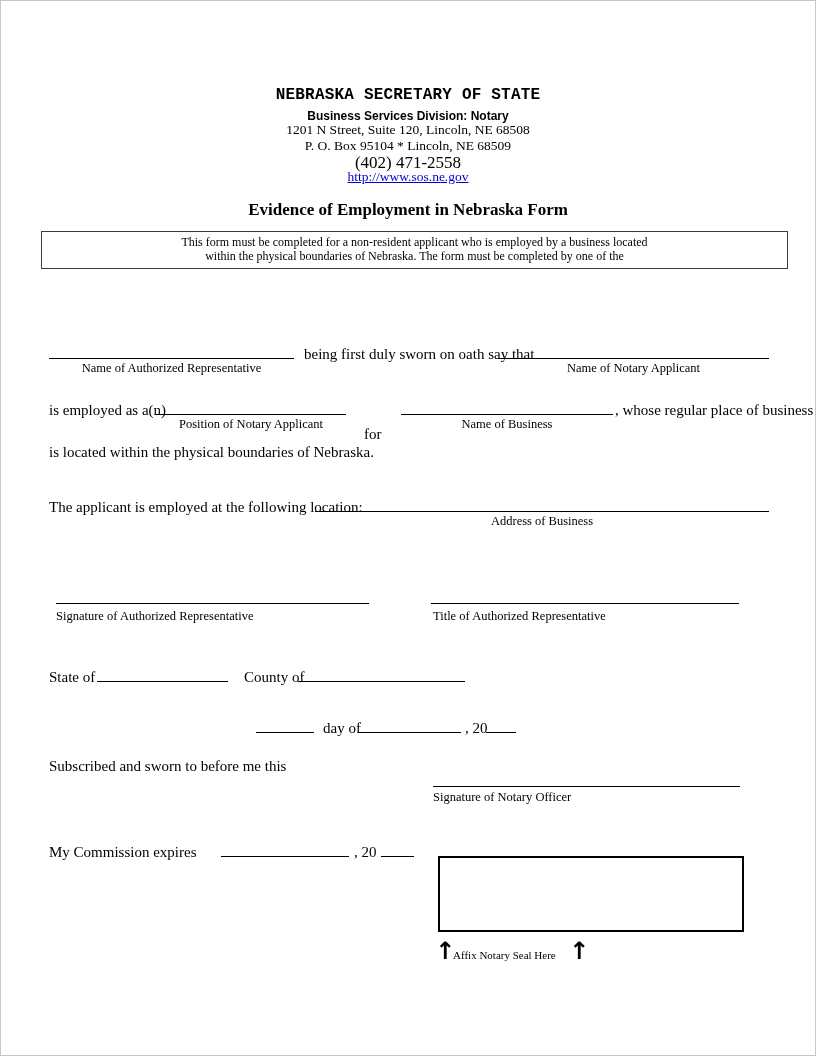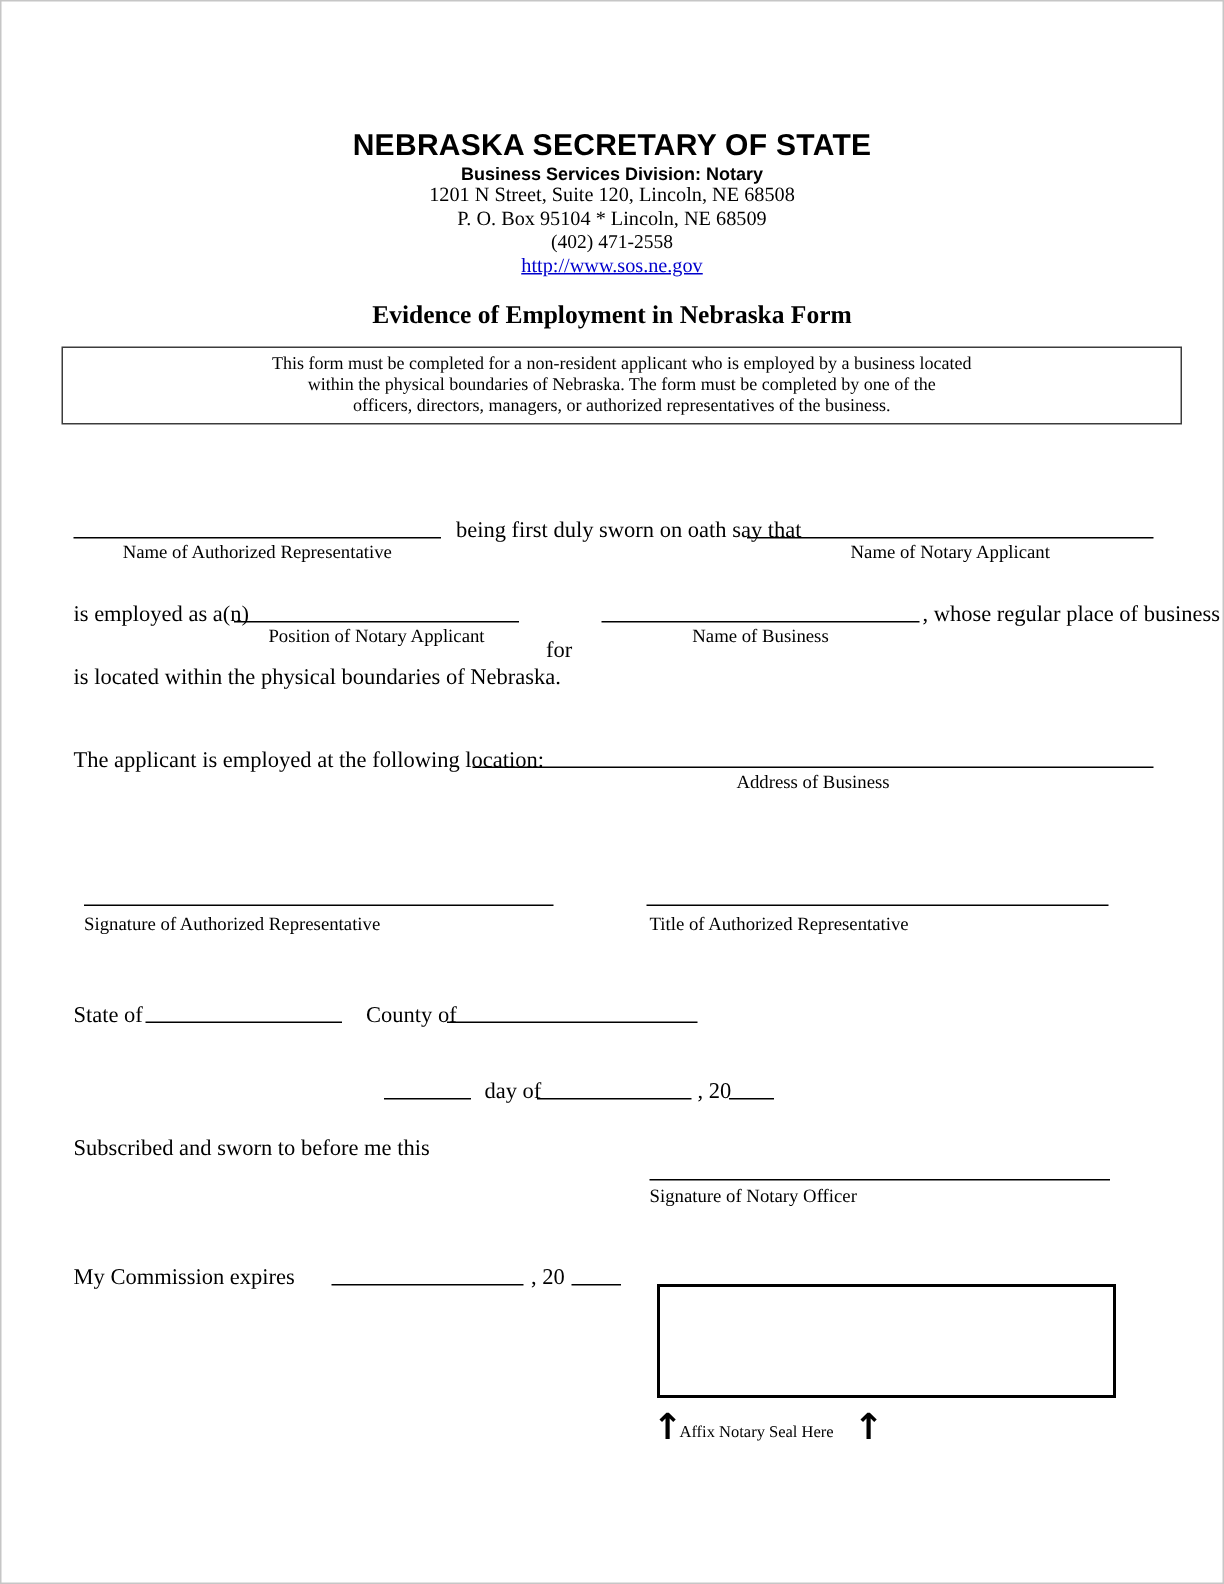--- a/index.html
+++ b/index.html
@@ -7,25 +7,25 @@
     position:relative;width:816px;height:1056px;background:#fff;
     font-family:"Liberation Serif","DejaVu Serif",serif;color:#000;
     box-sizing:border-box;border:1px solid #c6c6c6;overflow:hidden;
   }
   .c{position:absolute;left:0;width:100%;text-align:center;white-space:nowrap;}
   .t{position:absolute;font-size:15px;white-space:nowrap;text-align:right;}
   .lbl{position:absolute;font-size:12.5px;white-space:nowrap;}
   .lbl.ctr{text-align:center;white-space:normal;}
   .blank{position:absolute;height:0;border-bottom:1px solid #000;}
 
-  .org{top:85px;font-family:Liberation Sans, sans-serif;font-weight:bold;font-size:20px;letter-spacing:.2px;}
+  .org{top:85px;font-family:Liberation Mono, monospace;font-weight:bold;font-size:16px;letter-spacing:.2px;}
   .division{top:108px;font-family:"Liberation Sans","DejaVu Sans",sans-serif;font-weight:bold;font-size:12px;}
   .addr1{top:121px;font-size:13.5px;}
   .addr2{top:137px;font-size:13.5px;}
-  .phone{top:152px;font-size:13px;}
+  .phone{top:152px;font-size:17px;}
   .weblink{top:168px;font-size:13.5px;}
   .weblink a{text-decoration:underline;cursor:pointer;}
   .doc-title{top:199px;font-weight:bold;font-size:17px;}
 
   .notice{
     position:absolute;left:40px;top:230px;width:747px;box-sizing:border-box;
     border:1px solid #3c3c3c;padding:3px 10px 5px;text-align:center;
     font-size:12px;line-height:1.18;
   }
 
@@ -101,21 +101,20 @@
   <div class="c addr2">P. O. Box 95104 * Lincoln, NE  68509</div>
   <div class="c phone">(402) 471-2558</div>
   <div class="c weblink">
     <a style="color: rgb(0, 0, 204);">http://www.sos.ne.gov</a>
   </div>
   <div class="c doc-title">Evidence of Employment in Nebraska Form</div>
 
   <div class="notice">
     <div>This form must be completed for a non-resident applicant who is employed by a business located</div>
     <div>within the physical boundaries of Nebraska.  The form must be completed by one of the</div>
-    <div>officers, directors, managers, or authorized representatives of the business.</div>
   </div>
 
   <div class="blank r1-blank-a"></div>
   <span class="t r1-text">being first duly sworn on oath say that</span>
   <div class="blank r1-blank-b"></div>
   <div class="lbl ctr r1-lbl-a">Name of Authorized Representative</div>
   <div class="lbl ctr r1-lbl-b">Name of Notary Applicant</div>
 
   <span class="t r2-text-1">is employed as a(n)</span>
   <div class="blank r2-blank-a"></div>

